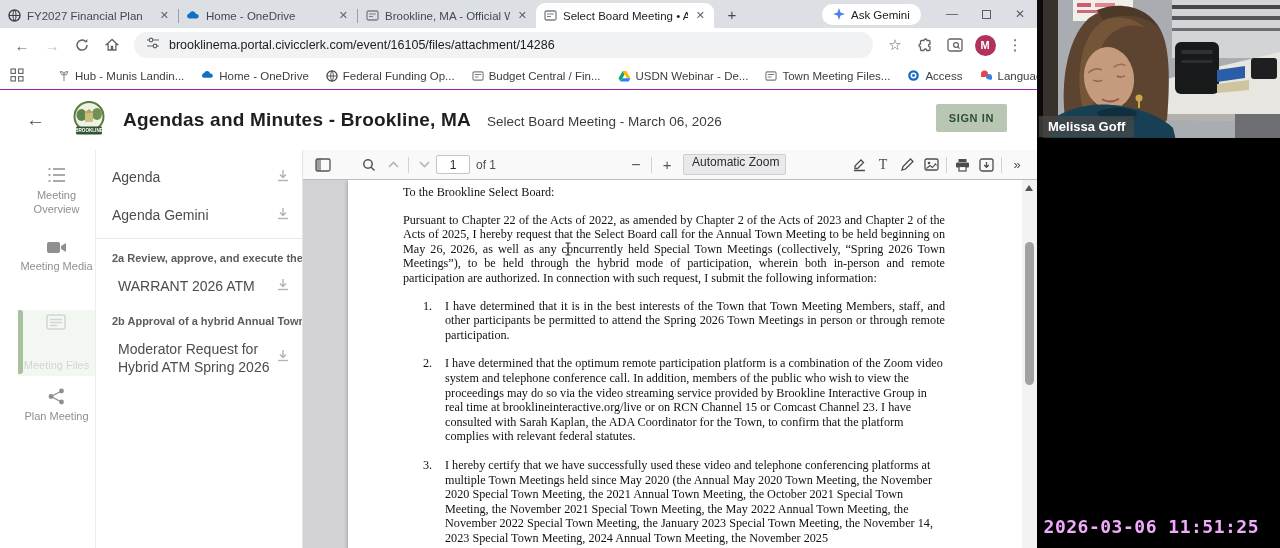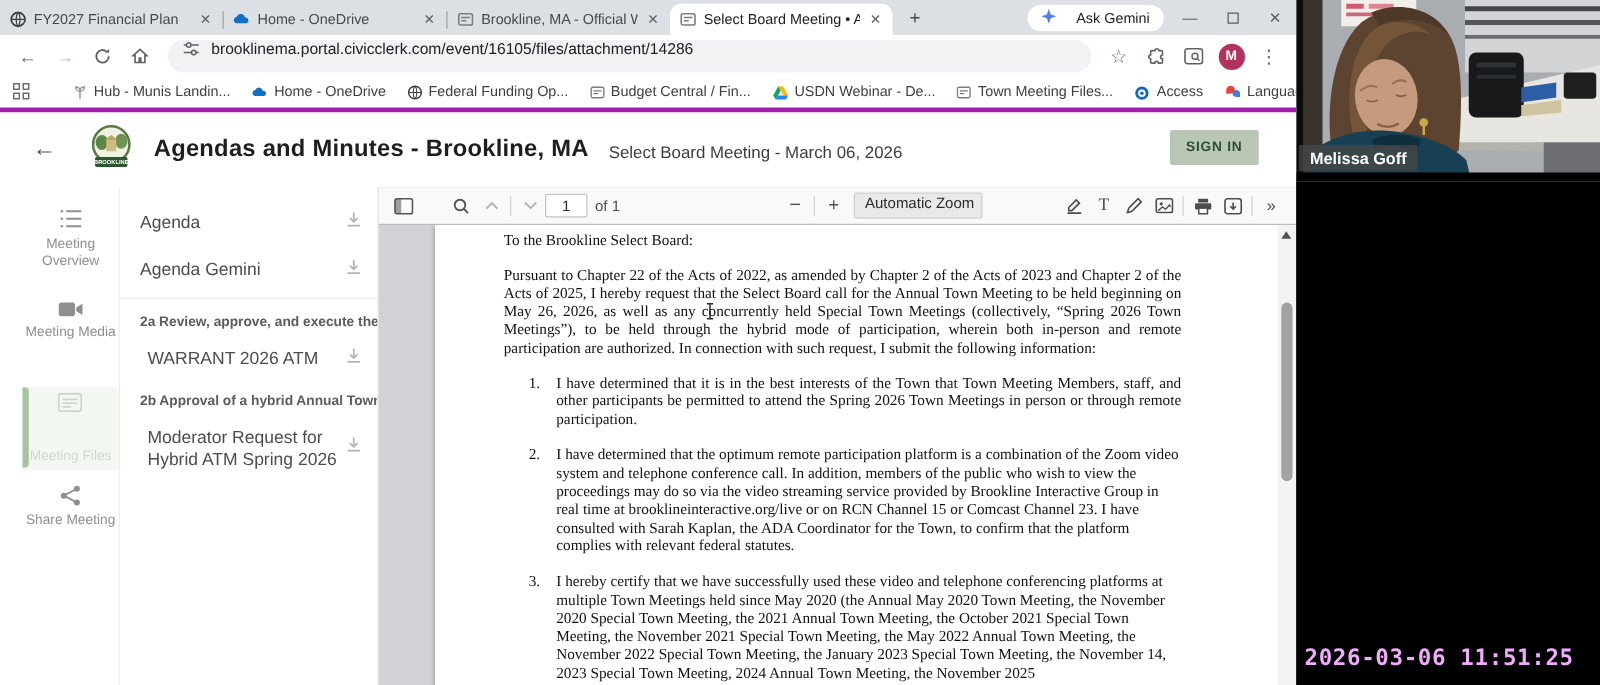--- a/index.html
+++ b/index.html
@@ -14,40 +14,40 @@
   .tab { width:178px; height:25px; display:flex; align-items:center; gap:6px; padding:0 7px;
          font-size:11.5px; color:#45494d; border-radius:9px 9px 0 0; position:relative; cursor:default; }
   .tab .tab-title { flex:1; white-space:nowrap; overflow:hidden; }
   .tab.active { background:#fff; color:#202124; }
   .tab-sep { width:1px; height:14px; background:#9aa0a6; margin-bottom:5px; }
   .tab-close { font-size:11px; color:#5f6368; padding:0 2px; }
   .favicon { width:14px; height:14px; flex:0 0 auto; display:flex; align-items:center; justify-content:center; }
   .newtab { width:24px; height:24px; margin:0 0 2px 6px; display:flex; align-items:center; justify-content:center;
             font-size:15px; color:#45494d; }
   .gemini-pill { position:absolute; left:822px; top:4px; height:21px; background:#fff; border-radius:11px;
-                 display:flex; align-items:center; gap:16px; padding:0 11px; font-size:11.5px; color:#202124; }
+                 display:flex; align-items:center; gap:6px; padding:0 11px; font-size:11.5px; color:#202124; }
   .win-controls { position:absolute; right:0; top:0; height:28px; display:flex; }
   .win-btn { width:34px; height:28px; display:flex; align-items:center; justify-content:center;
              color:#5a5e62; font-size:12px; }
   .restore-glyph { width:9px; height:9px; border:1px solid #5a5e62; }
 
   
   .nav-toolbar { height:34px; display:flex; align-items:center; padding:0 8px; gap:2px; background:#fff; }
   .nav-btn { width:28px; height:28px; border-radius:50%; display:flex; align-items:center; justify-content:center;
              font-size:15px; color:#5f6368; }
   .nav-btn.disabled { color:#bdc1c6; }
-  .omnibox { flex:1; height:26px; background:#f0f2f4; border-radius:14px; display:flex; align-items:flex-start;
+  .omnibox { flex:1; height:26px; background:#f0f2f4; border-radius:14px; display:flex; align-items:center;
              gap:9px; padding:0 12px; margin:0 6px; }
   .omnibox .url { font-size:12.5px; color:#202124; white-space:nowrap; overflow:hidden; }
   .avatar { width:21px; height:21px; border-radius:50%; background:#b1325c; color:#fff; font-size:11px;
             font-weight:bold; display:flex; align-items:center; justify-content:center; }
 
   
   .bookmarks { height:28px; display:flex; align-items:center; padding:0 10px; gap:17px;
-               font-size:11.5px; color:#3c4043; background:#fff; border-bottom:4px solid #a21caf; }
+               font-size:11.5px; color:#3c4043; background:#fff; border-bottom:1px solid #a21caf; }
   .bm { display:flex; align-items:center; gap:5px; white-space:nowrap; }
   .bm-div { width:1px; height:15px; background:#d0d3d6; }
 
   
   .site-header { height:60px; display:flex; align-items:center; padding:0 26px; gap:16px; background:#fff; position:relative; }
   .hdr-back { font-size:19px; color:#4d4d4d; margin-right:10px; }
   .site-title { font-size:19px; font-weight:bold; color:#1e1e1e; letter-spacing:.2px; }
   .site-sub { font-size:13.5px; color:#3c3c3c; margin-top:3px; }
   .sign-in { position:absolute; right:30px; top:14px; background:#b9c6b3; color:#2c4f31; border:none;
              font-size:11px; font-weight:bold; letter-spacing:.6px; padding:8px 13px; border-radius:2px; }
@@ -349,21 +349,21 @@
           </div>
         </div>
         <div class="rail-item">
           <div class="rail-inner">
             <svg width="17" height="17" viewBox="0 0 17 17">
                 <circle cx="13.5" cy="3" r="2.4" fill="#8f8f8f"></circle>
                 <circle cx="3" cy="8.5" r="2.4" fill="#8f8f8f"></circle>
                 <circle cx="13.5" cy="14" r="2.4" fill="#8f8f8f"></circle>
                 <path d="M3 8.5l10.5-5.5M3 8.5l10.5 5.5" stroke="#8f8f8f" stroke-width="1.4"></path>
               </svg>
-            <span>Share Meeting</span>
+            <span>Plan Meeting</span>
           </div>
         </div>
       </div>
 
       <div class="file-panel">
         <div class="file-row">
           <span class="flabel">Agenda</span>
           <span><svg width="14" height="14" viewBox="0 0 14 14">
                 <path d="M7 1v7M4 5.5L7 8.5l3-3" fill="none" stroke="#b3b3b3" stroke-width="1.4"></path>
                 <path d="M2 11.5h10" stroke="#b3b3b3" stroke-width="1.4"></path>

